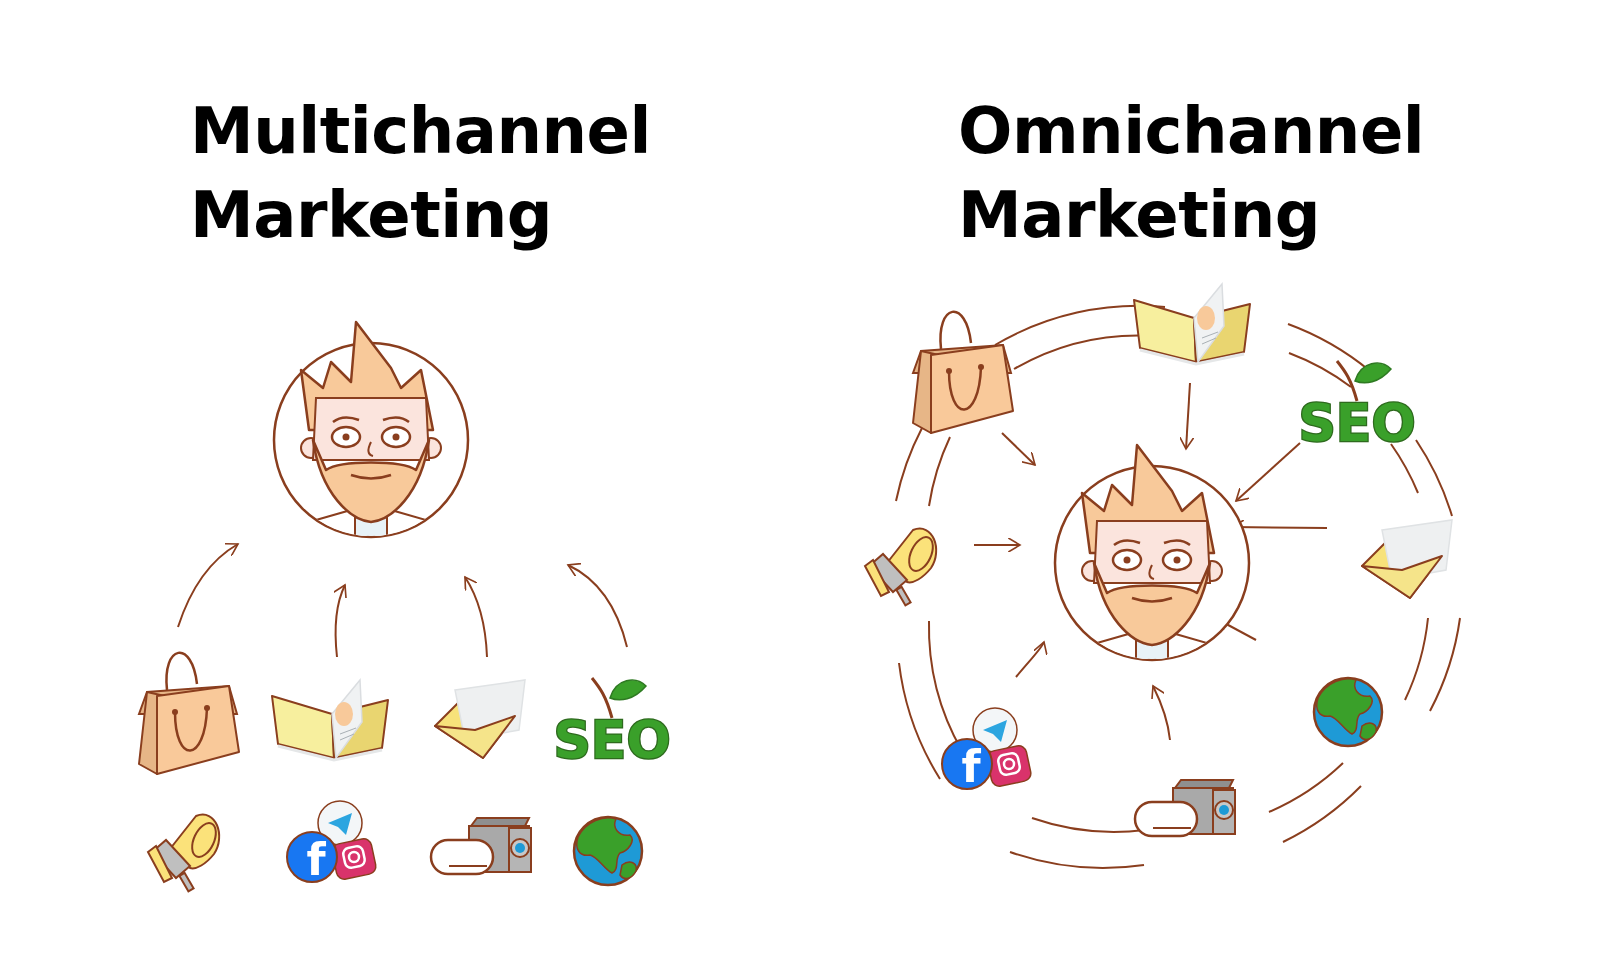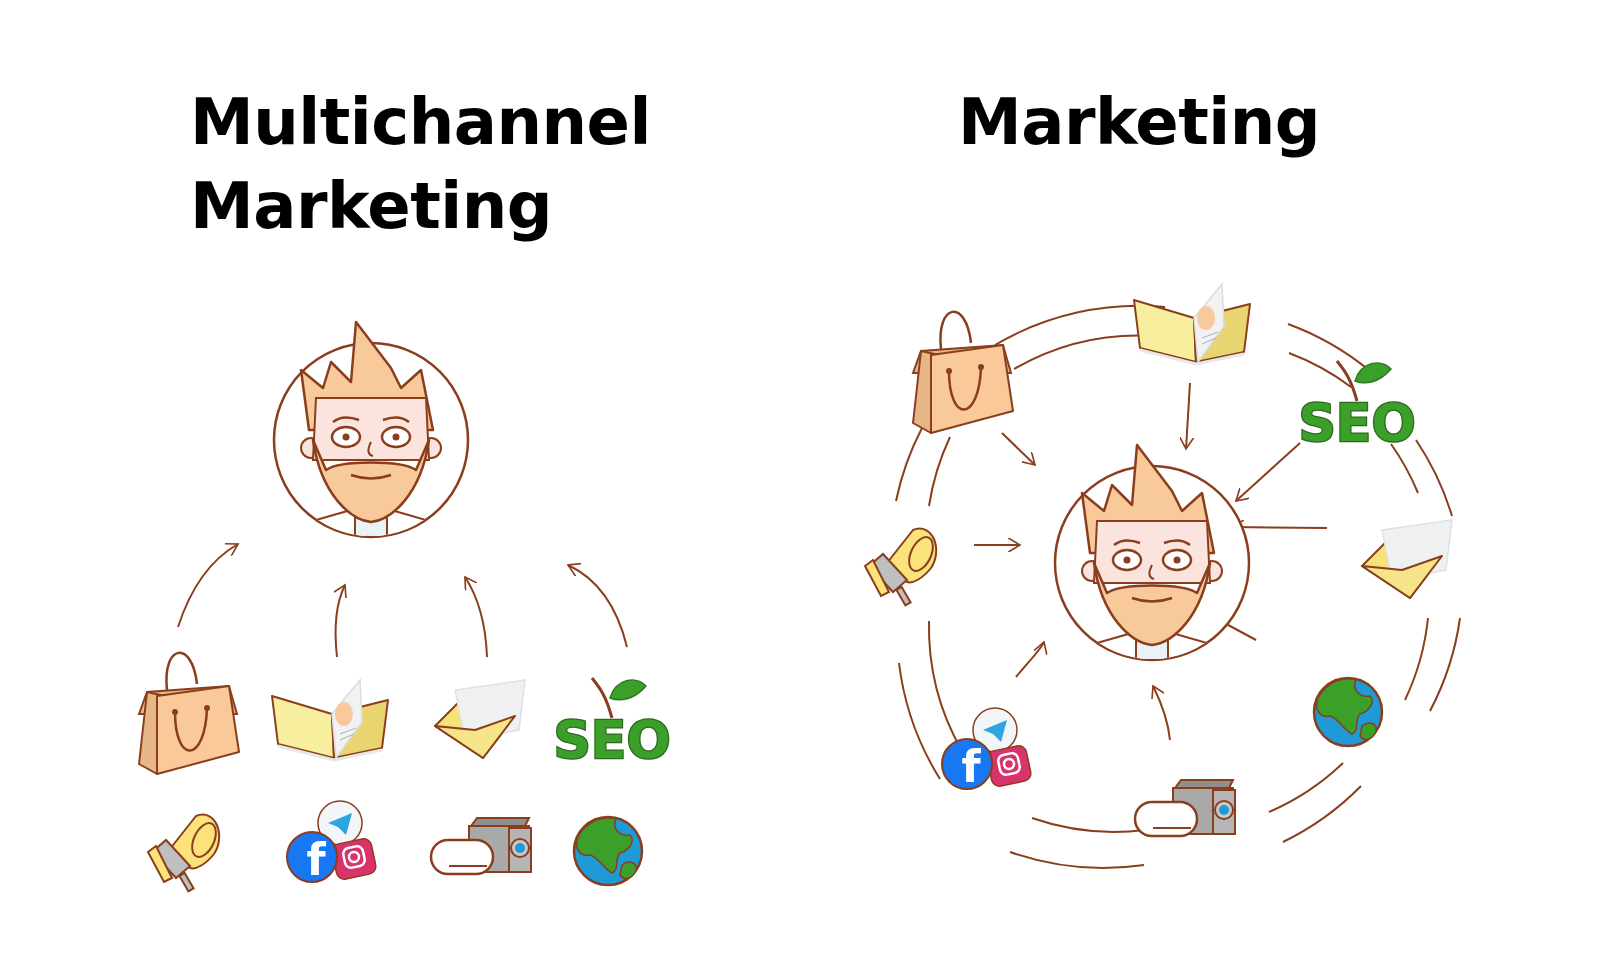--- a/index.html
+++ b/index.html
@@ -1,32 +1,33 @@
 <!DOCTYPE html>
 <html><head>
 <meta charset="utf-8">
 <style>
   html, body { margin: 0; padding: 0; background: #ffffff; }
   body { width: 1600px; height: 971px; position: relative; overflow: hidden;
          font-family: "DejaVu Sans", sans-serif; }
-  .title { position: absolute; font-weight: bold; color: #000; font-size: 64px; line-height: 84px; letter-spacing: -0.5px; }
+  .title { position: absolute; font-weight: bold; color: #000; font-size: 64px; line-height: 84px; letter-spacing: -0.5px; margin-top: 9px; }
   .title span { display: block; }
   #t-left { left: 190px; top: 80px; }
   #t-right { left: 958px; top: 80px; }
   svg.scene { position: absolute; left: 0; top: 0; }
   .lbl { font-family: "DejaVu Sans", sans-serif; font-weight: bold; }
 </style>
 </head>
 <body>
 
 <div class="title" id="t-left">
   <span>Multichannel</span>
   <span>Marketing</span>
 </div>
 <div class="title" id="t-right">
+  <span>Omnichannel</span>
   <span>Marketing</span>
 </div>
 
 <svg class="scene" width="1600" height="971" viewBox="0 0 1600 971" xmlns="http://www.w3.org/2000/svg">
   <defs>
 
     <g id="avatar">
       <circle cx="0" cy="0" r="97" fill="#fff" stroke="#8a3e1e" stroke-width="2.5"></circle>
       <clipPath id="avclip">
           <circle cx="0" cy="0" r="96"></circle>

